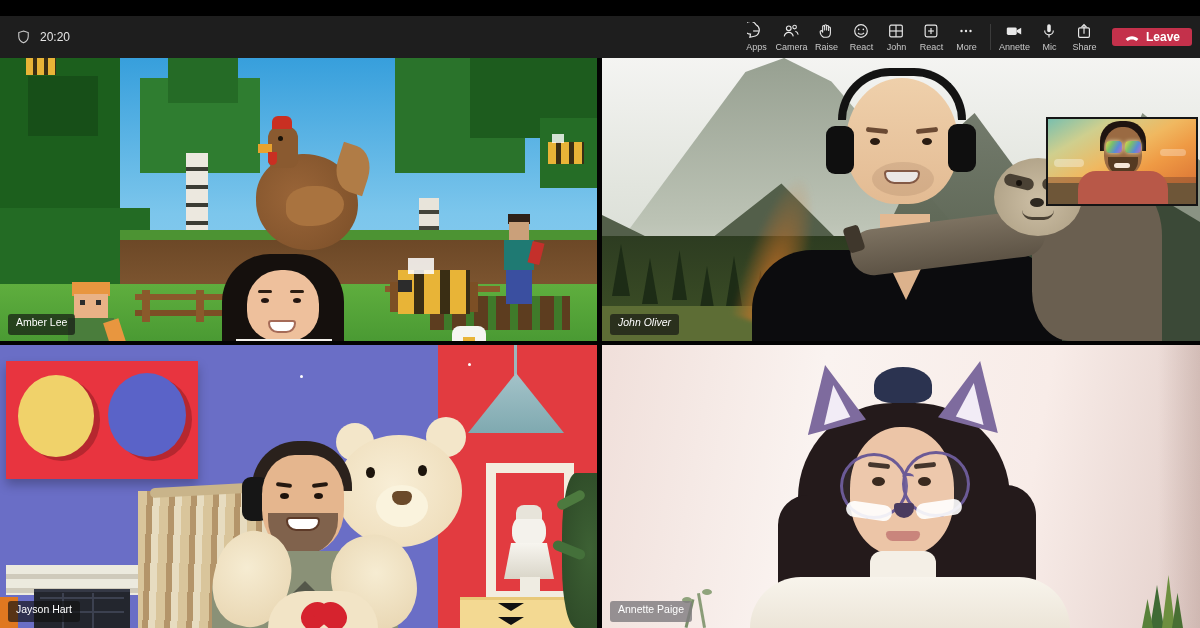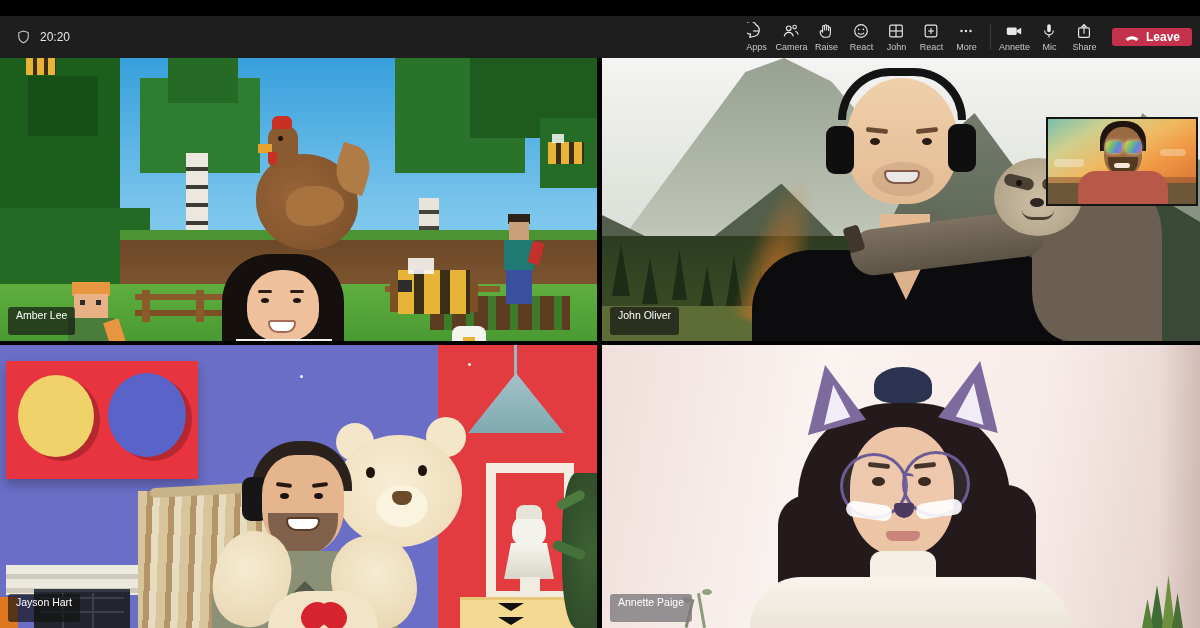--- a/index.html
+++ b/index.html
@@ -27,29 +27,29 @@
   .leave-label { color:#fff; font-size:12px; font-weight:bold; }
 
   
   .stage { position:absolute; left:0; top:58px; width:1200px; height:570px; background:#030303; }
   .tile { position:absolute; overflow:hidden; }
   .tile-1 { left:0;   top:0;   width:597px; height:283px; }
   .tile-2 { left:602px;top:0;  width:598px; height:283px; }
   .tile-3 { left:0;   top:287px; width:597px; height:283px; }
   .tile-4 { left:602px;top:287px; width:598px; height:283px; }
 
-  .name-label { position:absolute; left:8px; bottom:6px; background:rgba(16,16,16,.66); color:#fff; font-size:10.5px; padding:2px 8px 14px; border-radius:3px; z-index:40; }
+  .name-label { position:absolute; left:8px; bottom:6px; background:rgba(16,16,16,.66); color:#fff; font-size:10.5px; padding:2px 8px 7px; border-radius:3px; z-index:40; }
   .name-label.light { background:rgba(128,125,128,.82); }
 
   .s { position:absolute; display:block; }
 
   
   .tile-1 { background:linear-gradient(#379fdc, #7cc6ec 55%, #8fd0ef); }
   
-  .tile-2 { background:linear-gradient(#f4f4f2, #e2e5de 45%, #ced4ca); }
+  .tile-2 { background:linear-gradient(#f4f4f2, #e2e5de 45%, #ced4ca);font-style:italic; }
   
   .tile-3 { background:#6a6ec6; }
   
   .tile-4 { background:linear-gradient(100deg,#f0dfda 0%, #faf3f0 35%, #f8ece8 70%, #e3cfca 100%); }
 
   .pine { position:absolute; clip-path:polygon(50% 0,100% 100%,0 100%); background:#1d2c16; }
 
   
   .selfview { position:absolute; top:59px; right:2px; width:152px; height:89px; background:#151515; padding:2px; z-index:60; cursor:pointer; }
   .selfview-inner { position:relative; width:100%; height:100%; overflow:hidden;

